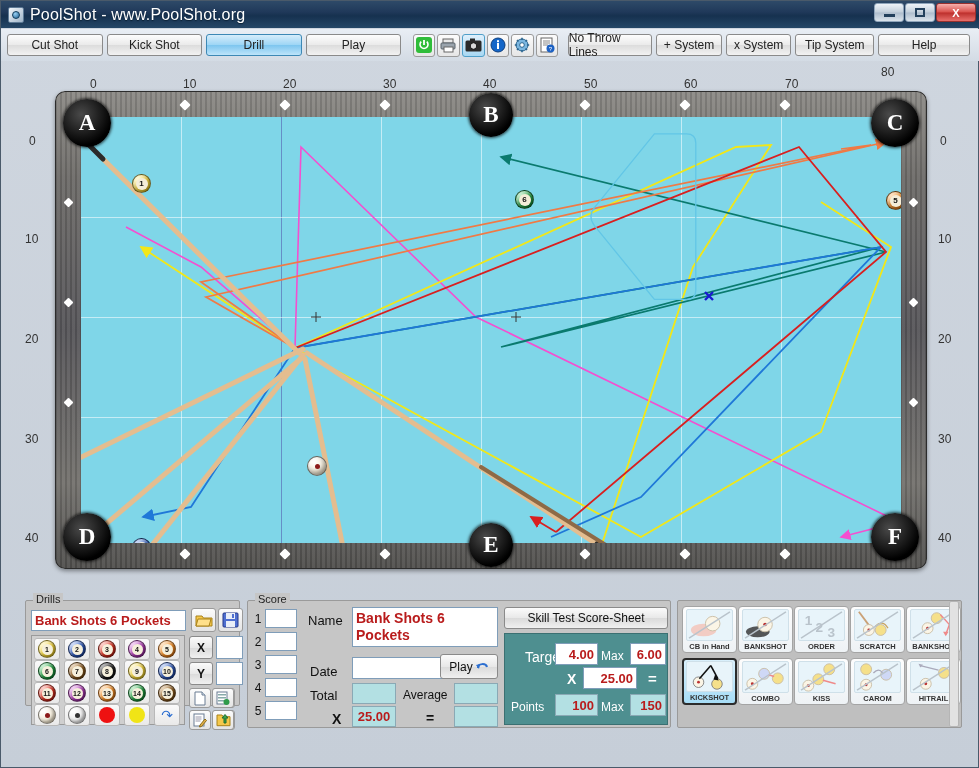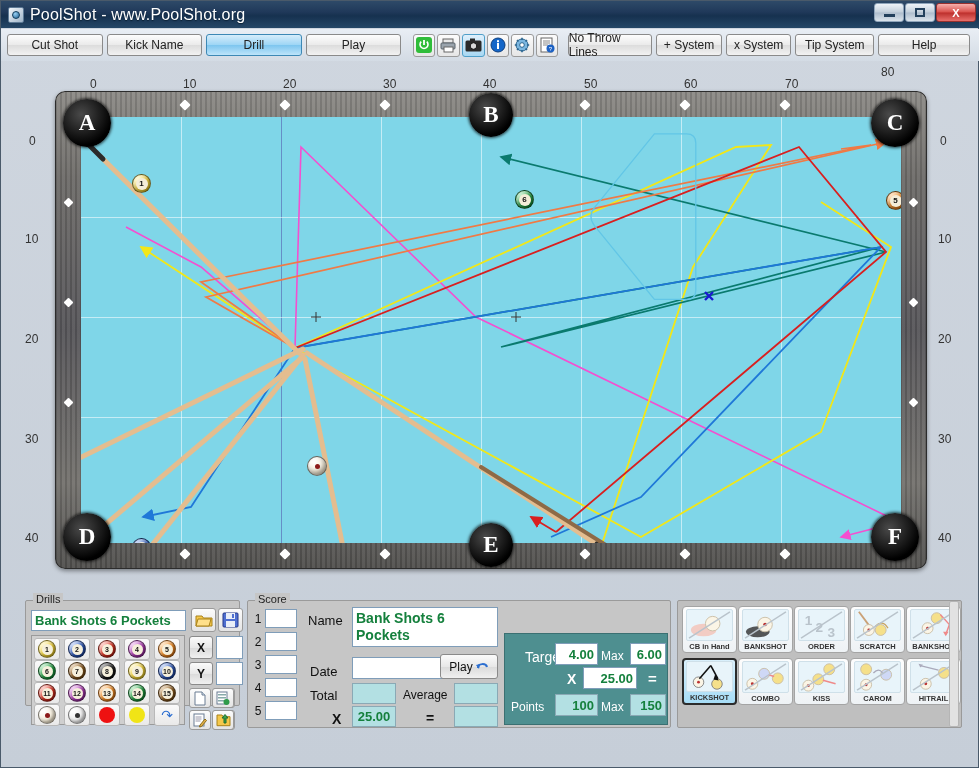--- a/index.html
+++ b/index.html
@@ -145,21 +145,21 @@
     position:absolute; border:1px solid #9a9a9a; border-radius:2px;
     background:#c6c6c6;
   }
   .group > .legend {
     position:absolute; top:-8px; left:7px; background:#c6c6c6; padding:0 3px;
     font-size:11px; color:#222;
   }
   .txt { font-size:12px; color:#111; }
   .inputbox {
     background:#fff; border:1px solid #7f9db9; font-size:13px;
-    display:flex; align-items:center; padding:0 3px; color:#15803d;
+    display:flex; align-items:center; padding:0 3px; color:#b91c1c;
   }
   .cyanbox { background:#b3e0e3; border:1px solid #8aa9b5; }
   .sbtn {
     border:1px solid #8a8a8a; border-radius:3px;
     background:linear-gradient(180deg,#fbfbfb,#e8e8e8 50%,#dadada 51%,#f0f0f0);
     display:flex;align-items:center;justify-content:center; font-size:12px; color:#111;
   }
   .icbtn {
     border:1px solid #9a9a9a;border-radius:3px;
     background:linear-gradient(180deg,#fcfcfc,#e4e4e4);
@@ -213,21 +213,21 @@
         </div>
       <div class="tb-btn tb-max">
           <i></i>
         </div>
       <div class="tb-btn close">X</div>
     </div>
   </div>
 
   <div class="toolbar">
     <div class="tbtn wide">Cut Shot</div>
-    <div class="tbtn wide">Kick Name</div>
+    <div class="tbtn wide">Kick Shot</div>
     <div class="tbtn wide active">Drill</div>
     <div class="tbtn wide">Play</div>
     <div class="sep"></div>
 
     <div class="ibtn">
       <svg width="16" height="16" viewBox="0 0 16 16">
           <rect x="0" y="0" width="16" height="16" rx="3" fill="#2fbd3a"></rect>
           <path d="M8 3v5" stroke="#fff" stroke-width="1.8" fill="none"></path>
           <path d="M5.2 4.6a4 4 0 1 0 5.6 0" stroke="#fff" stroke-width="1.6" fill="none"></path>
         </svg>
@@ -685,20 +685,21 @@
       <div class="txt" style="position:absolute;left:62px;top:87px;font-size:13px">Total</div>
       <div class="inputbox cyanbox" style="position:absolute;left:104px;top:82px;width:44px;height:21px"></div>
       <div class="txt" style="position:absolute;left:155px;top:87px;font-size:12px">Average</div>
       <div class="inputbox cyanbox" style="position:absolute;left:206px;top:82px;width:44px;height:21px"></div>
 
       <div class="txt" style="position:absolute;left:84px;top:110px;font-size:14px;font-weight:bold">X</div>
       <div class="inputbox cyanbox" style="position:absolute;left:104px;top:105px;width:44px;height:21px;font-weight:bold;justify-content:center">25.00</div>
       <div class="txt" style="position:absolute;left:178px;top:109px;font-size:14px;font-weight:bold">=</div>
       <div class="inputbox cyanbox" style="position:absolute;left:206px;top:105px;width:44px;height:21px"></div>
 
+      <div class="sbtn" style="position:absolute;left:256px;top:6px;width:164px;height:22px">Skill Test Score-Sheet</div>
 
       <div class="teal" style="position:absolute;left:256px;top:32px;width:164px;height:92px;border:1px solid #3b7072">
         <div class="txt" style="position:absolute;left:20px;top:15px;color:#ffffff;font-size:14px">Target</div>
         <div class="inputbox" style="position:absolute;left:50px;top:9px;width:43px;height:22px;font-weight:bold;justify-content:flex-end">4.00</div>
         <div class="txt" style="position:absolute;left:96px;top:15px;color:#fff;font-size:12px">Max</div>
         <div class="inputbox" style="position:absolute;left:125px;top:9px;width:36px;height:22px;font-weight:bold;justify-content:flex-end">6.00</div>
 
         <div class="txt" style="position:absolute;left:62px;top:37px;color:#fff;font-size:14px;font-weight:bold">X</div>
         <div class="inputbox" style="position:absolute;left:78px;top:33px;width:54px;height:22px;font-weight:bold;justify-content:flex-end">25.00</div>
         <div class="txt" style="position:absolute;left:143px;top:36px;color:#fff;font-size:15px;font-weight:bold">=</div>

